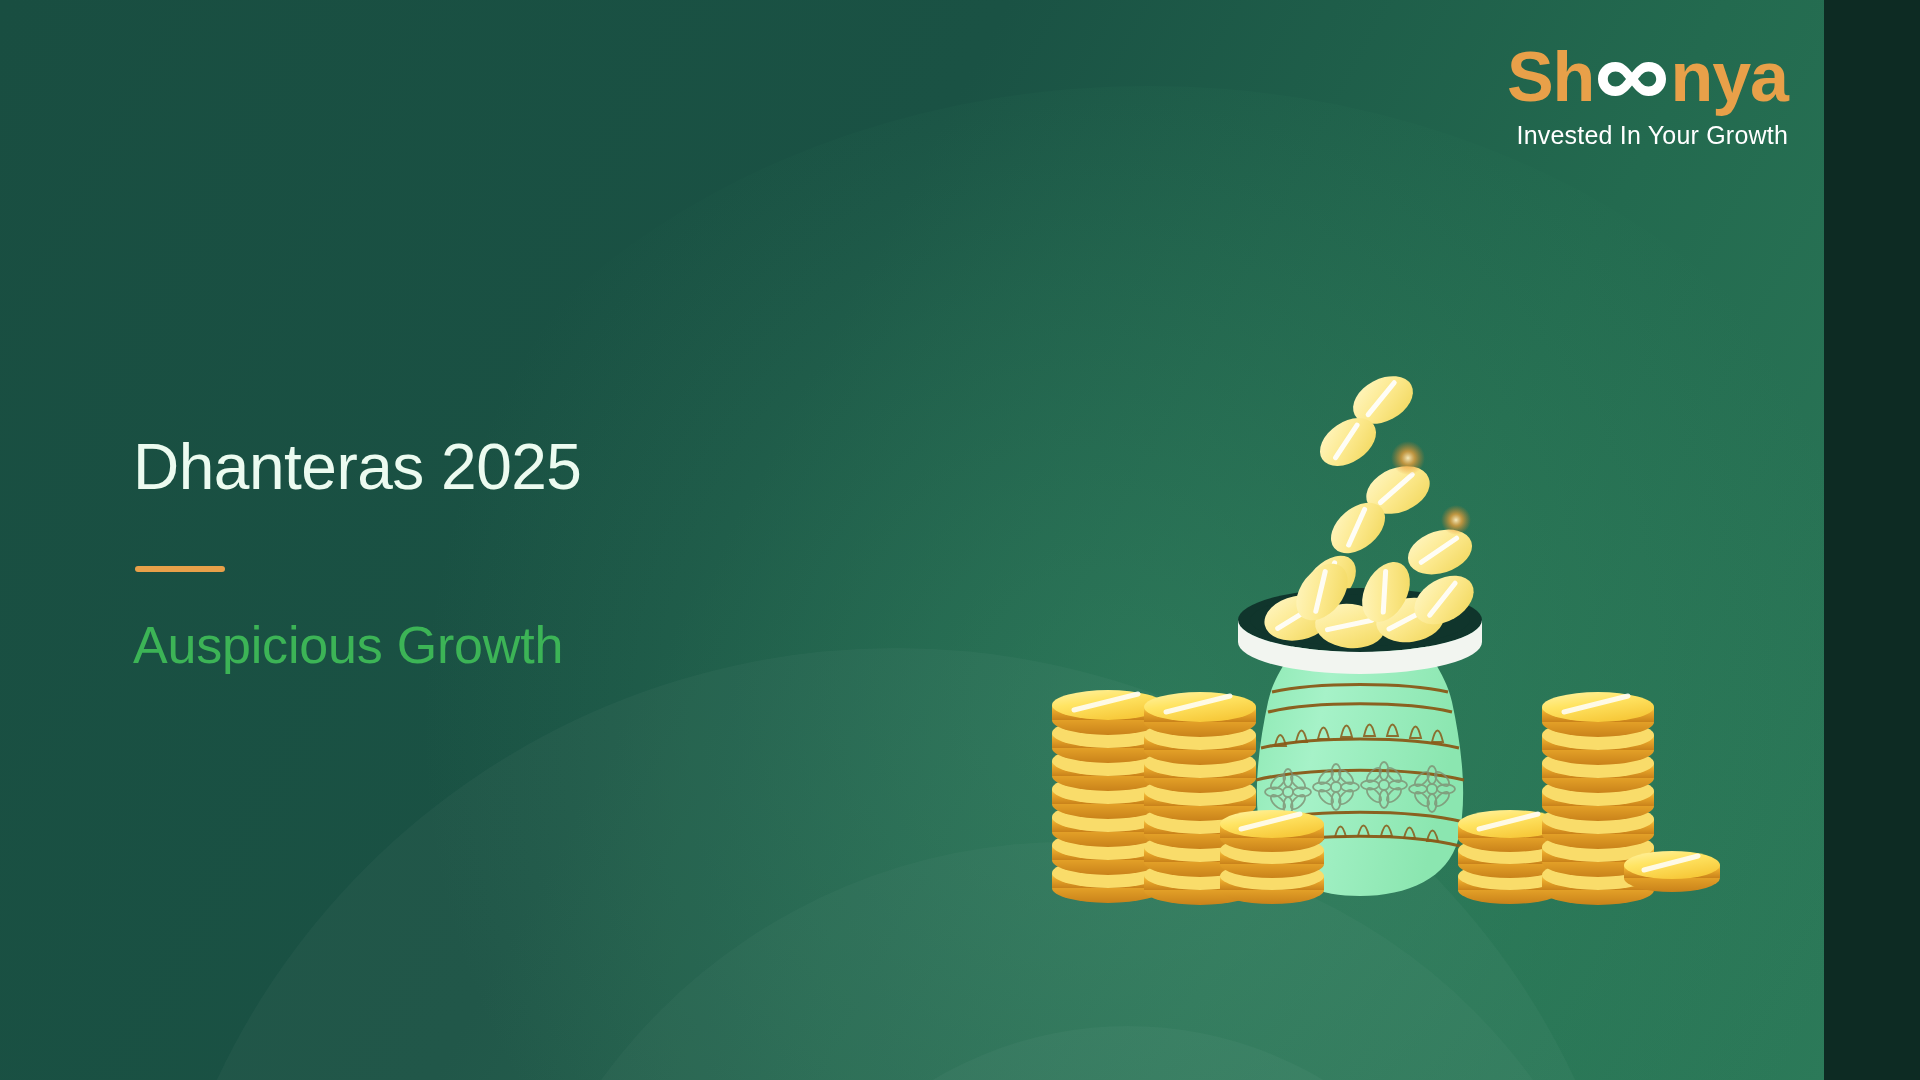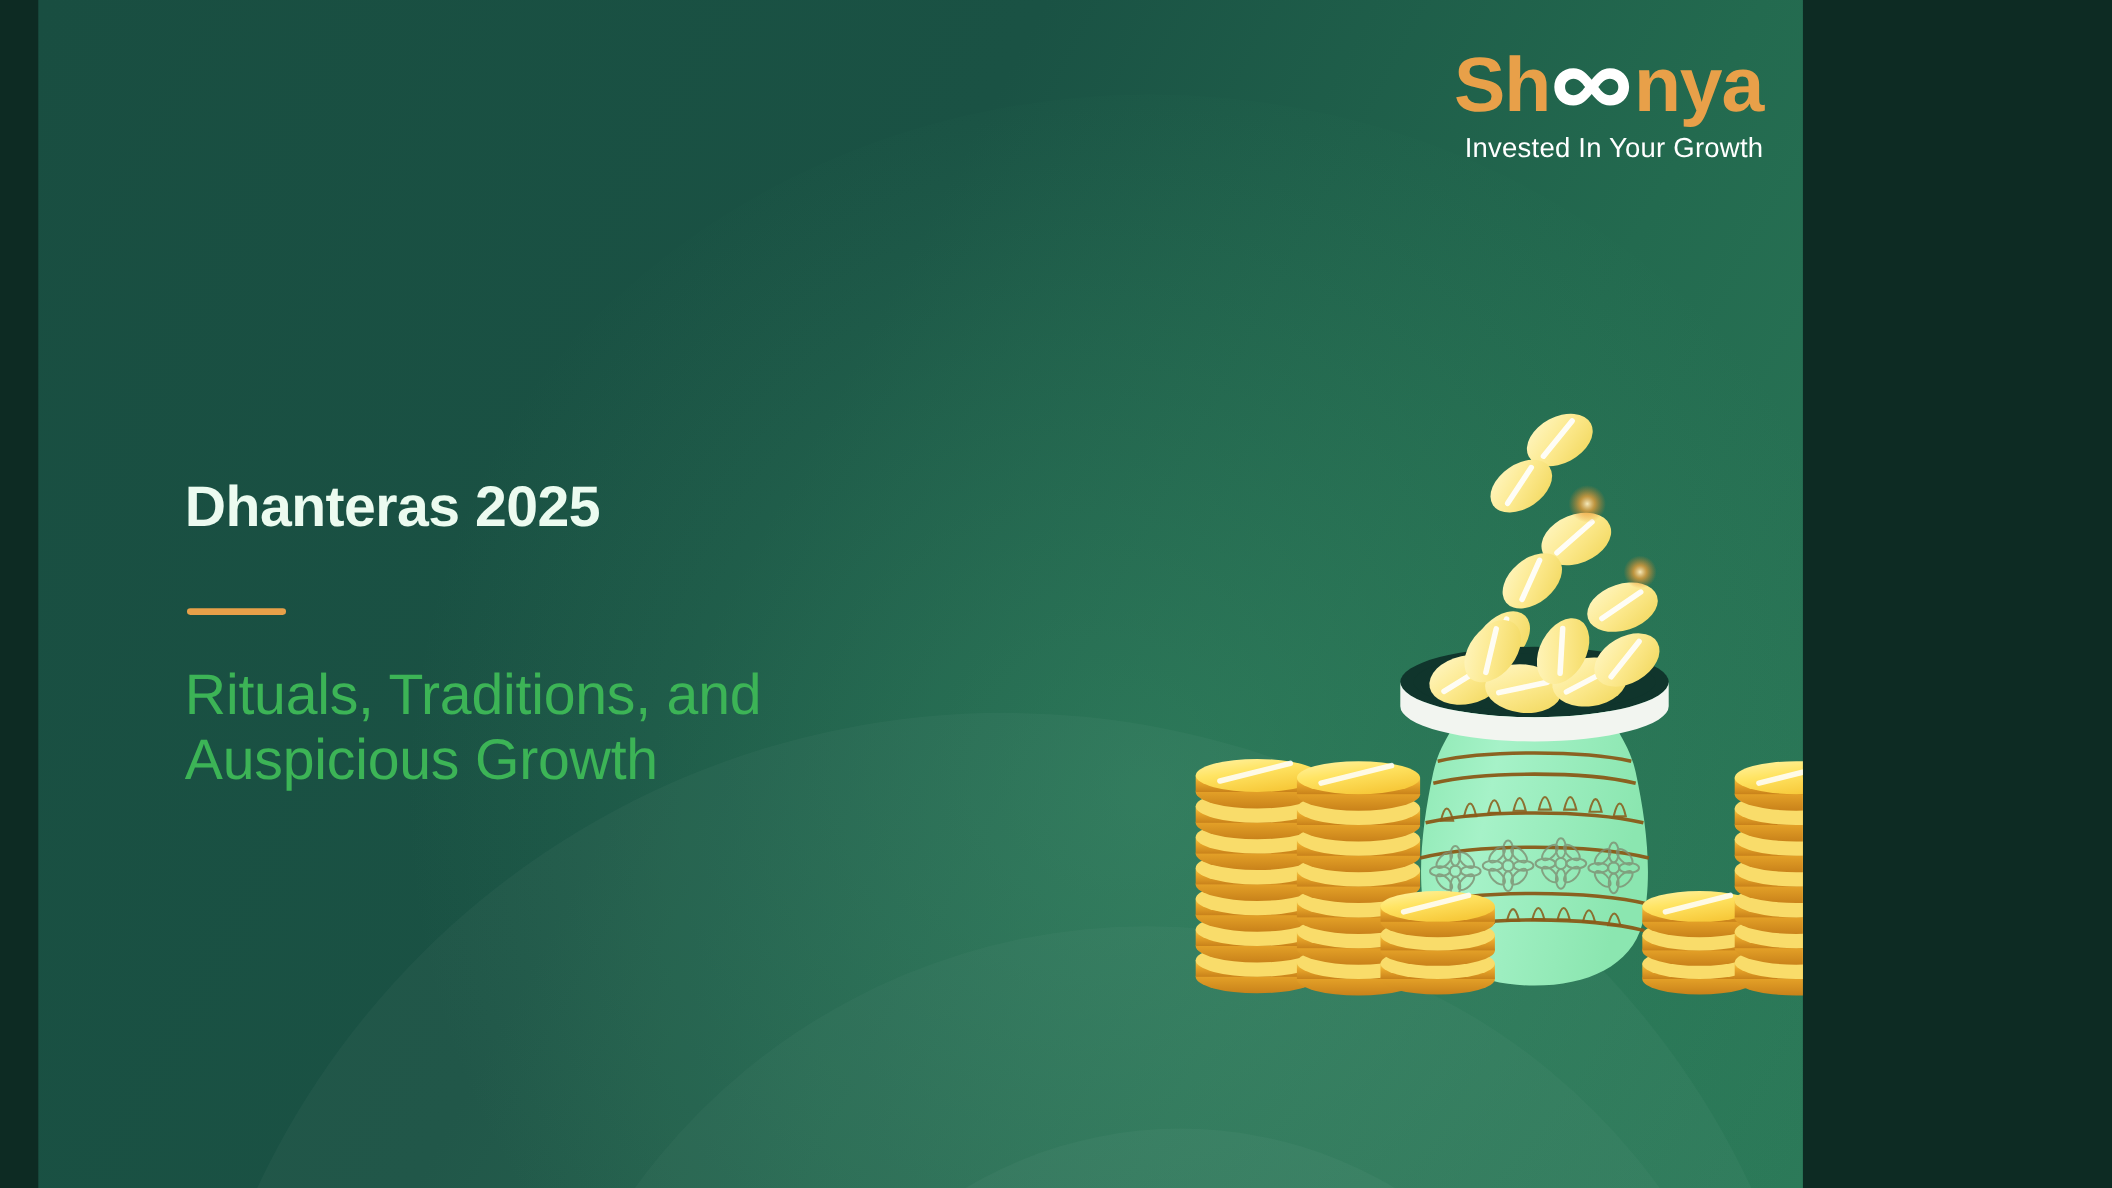--- a/index.html
+++ b/index.html
@@ -2,26 +2,25 @@
 <html><head>
 <meta charset="utf-8">
 <style>
   html, body {
     margin: 0;
     padding: 0;
     background: #0d2b23;
   }
   .banner {
     position: relative;
-    width: 1604px;
+    width: 1824px;
     height: 1080px;
     overflow: hidden;
     font-family: "Liberation Sans", sans-serif;
     background: #1a5042;
-    margin-left: 35px;
   }
 
   
   .bg-base {
     position: absolute;
     inset: 0;
     background:
       radial-gradient(120% 100% at 88% 95%, #2f8a62 0%, #26755４ 28%, rgba(26,80,66,0) 62%),
       linear-gradient(125deg, #1a4f42 0%, #1a5243 38%, #216games 60%, #2a7354 100%);
     background-color: #1a5042;
@@ -99,22 +98,22 @@
   }
 
   
   .copy {
     position: absolute;
     left: 133px;
     top: 434px;
     width: 760px;
   }
   .headline {
-    font-size: 52px;
-    font-weight: 700;
+    font-size: 64px;
+    font-weight: 400;
     color: #ecfbf0;
     letter-spacing: -0.5px;
     line-height: 1.06;
     margin: 0;
   }
   .rule {
     width: 90px;
     height: 6px;
     border-radius: 3px;
     background: #E8A049;
@@ -162,21 +161,20 @@
       </span>
       <span>nya</span>
     </div>
     <div class="logo-tagline">Invested In Your Growth</div>
   </div>
 
   <div class="copy">
     <h1 class="headline">Dhanteras 2025</h1>
     <div class="rule"></div>
     <div class="subhead">
-      <span>Rituals, Traditions, and</span>
       <span>Auspicious Growth</span>
     </div>
   </div>
 
   <div class="art">
     <svg viewBox="0 0 720 580" aria-hidden="true">
       <defs>
         <linearGradient id="coinTop" x1="0" y1="0" x2="0.55" y2="1">
           <stop offset="0%" stop-color="#FFF3A8"></stop>
           <stop offset="45%" stop-color="#FFE463"></stop>

